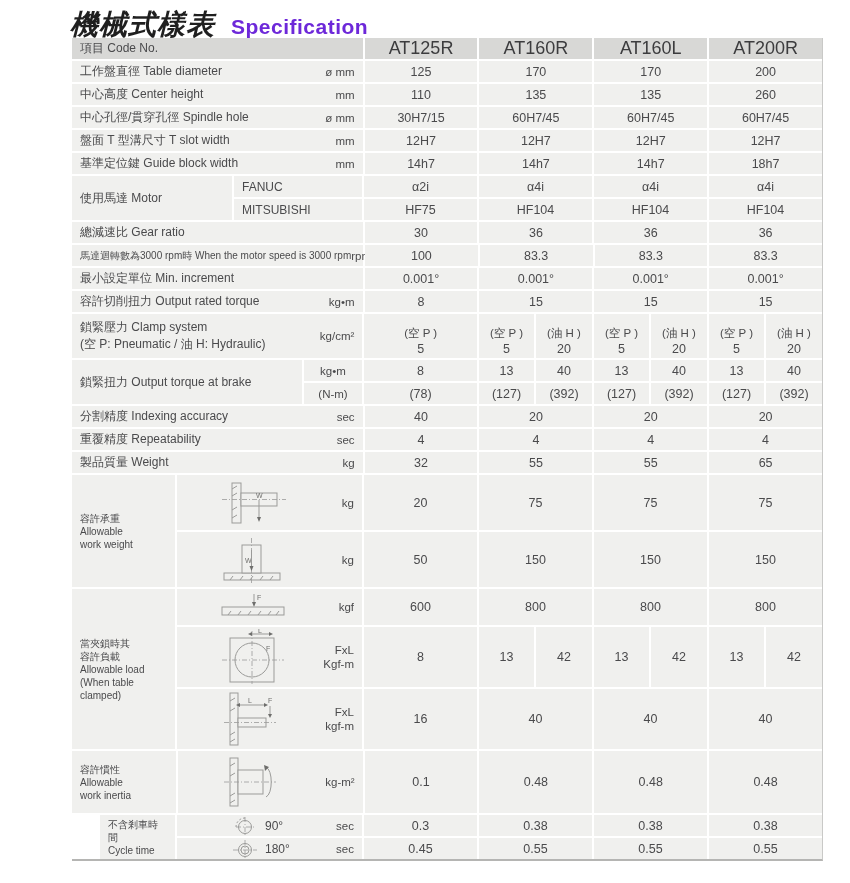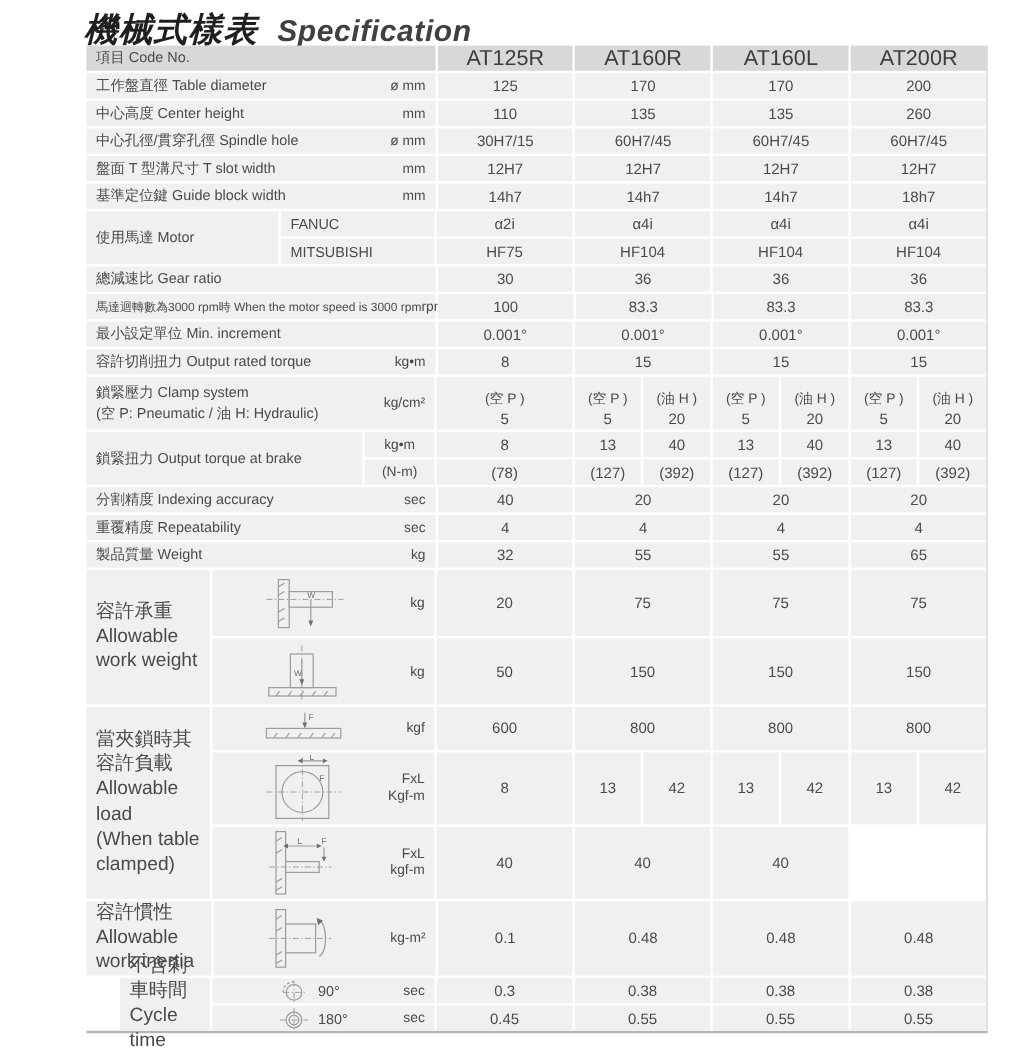--- a/index.html
+++ b/index.html
@@ -1,21 +1,21 @@
 <!DOCTYPE html>
 <html><head>
 <meta charset="utf-8">
 <style>
   * { box-sizing: border-box; }
   body { margin:0; background:#ffffff; font-family:"Liberation Sans","DejaVu Sans",sans-serif; color:#4a4a4c; }
   .page { position:relative; width:850px; height:883px; overflow:hidden; background:#fff; }
 
   .title { position:absolute; left:70px; top:6px; display:flex; align-items:baseline; gap:16px; }
   .title-zh { font-size:28px; font-weight:bold; font-style:italic; color:#1f1f1f; letter-spacing:1px; }
-  .title-en { font-size:25px; font-weight:bold; font-style:italic; color:#404040; letter-spacing:.5px; }
+  .title-en { font-size:21px; font-weight:bold; color:#6d28d9; letter-spacing:.5px; }
 
   .spec-table { position:absolute; left:72px; top:38px; width:751px; border-right:1px solid #c9c9c7; border-bottom:2px solid #b5b5b3; padding-bottom:0; }
   .row  { display:flex; column-gap:2px; margin-bottom:2px; align-items:stretch; }
   .irow { display:flex; column-gap:2px; }
   .stack{ display:flex; flex-direction:column; row-gap:2px; flex:1; }
 
   .cell { background:#f0f0ee; display:flex; align-items:center; }
   .hdr  { background:#d8d8d6; }
 
   
@@ -32,21 +32,21 @@
   .h-in{ height:62px; } .h-cy{ height:44px; }
 
   .label-cell { padding:0 8px; justify-content:space-between; font-size:12px; }
   .label-cell .lbl { white-space:nowrap; }
   .label-small .lbl { font-size:10px; }
   .unit { font-size:11.5px; white-space:nowrap; text-align:right; }
   .unit2 { font-size:11.5px; line-height:1.25; text-align:right; }
   .val { justify-content:center; font-size:12.5px; }
   .mname { justify-content:center; font-size:18px; color:#3c3c3e; }
 
-  .multiline { flex-direction:column; justify-content:center; align-items:flex-start; padding:0 8px; font-size:16px; line-height:1.3; }
+  .multiline { flex-direction:column; justify-content:center; align-items:flex-start; padding:0 8px; font-size:10px; line-height:1.3; }
   .clamp-val { flex-direction:column; justify-content:flex-end; font-size:11.5px; line-height:1.35; }
   .clamp-val .num { font-size:12.5px; }
 
   .diagram-cell { position:relative; justify-content:center; }
   .diagram-cell .unit, .diagram-cell .unit2 { position:absolute; right:8px; top:50%; transform:translateY(-50%); }
   .diagram-cell svg { transform:translateX(-16px); }
 
   .cycle-cell { position:relative; padding-left:56px; gap:8px; font-size:12px; }
   .cycle-cell .unit { position:absolute; right:8px; }
 
@@ -443,20 +443,21 @@
               <line class="dg-stroke" x1="26" y1="14" x2="50" y2="14"></line>
               <polygon class="dg-arrow" points="26,12 26,16 22,14"></polygon>
               <polygon class="dg-arrow" points="50,12 50,16 54,14"></polygon>
               <text class="dg-text" x="34" y="12">L</text>
               <text class="dg-text" x="54" y="12">F</text>
               <line class="dg-stroke" x1="56" y1="15" x2="56" y2="24"></line>
               <polygon class="dg-arrow" points="54,23 58,23 56,27"></polygon>
             </svg>
             <span class="unit2"><span>FxL</span><br><span>kgf-m</span></span>
           </div>
+          <div class="cell val w-val h-l2">16</div>
           <div class="cell val w-val h-l2">40</div>
           <div class="cell val w-val h-l2">40</div>
           <div class="cell val w-val h-l2">40</div>
         </div>
       </div>
     </div>
 
     <div class="row">
       <div class="cell multiline w-sl h-in">
         <span>容許慣性</span>

